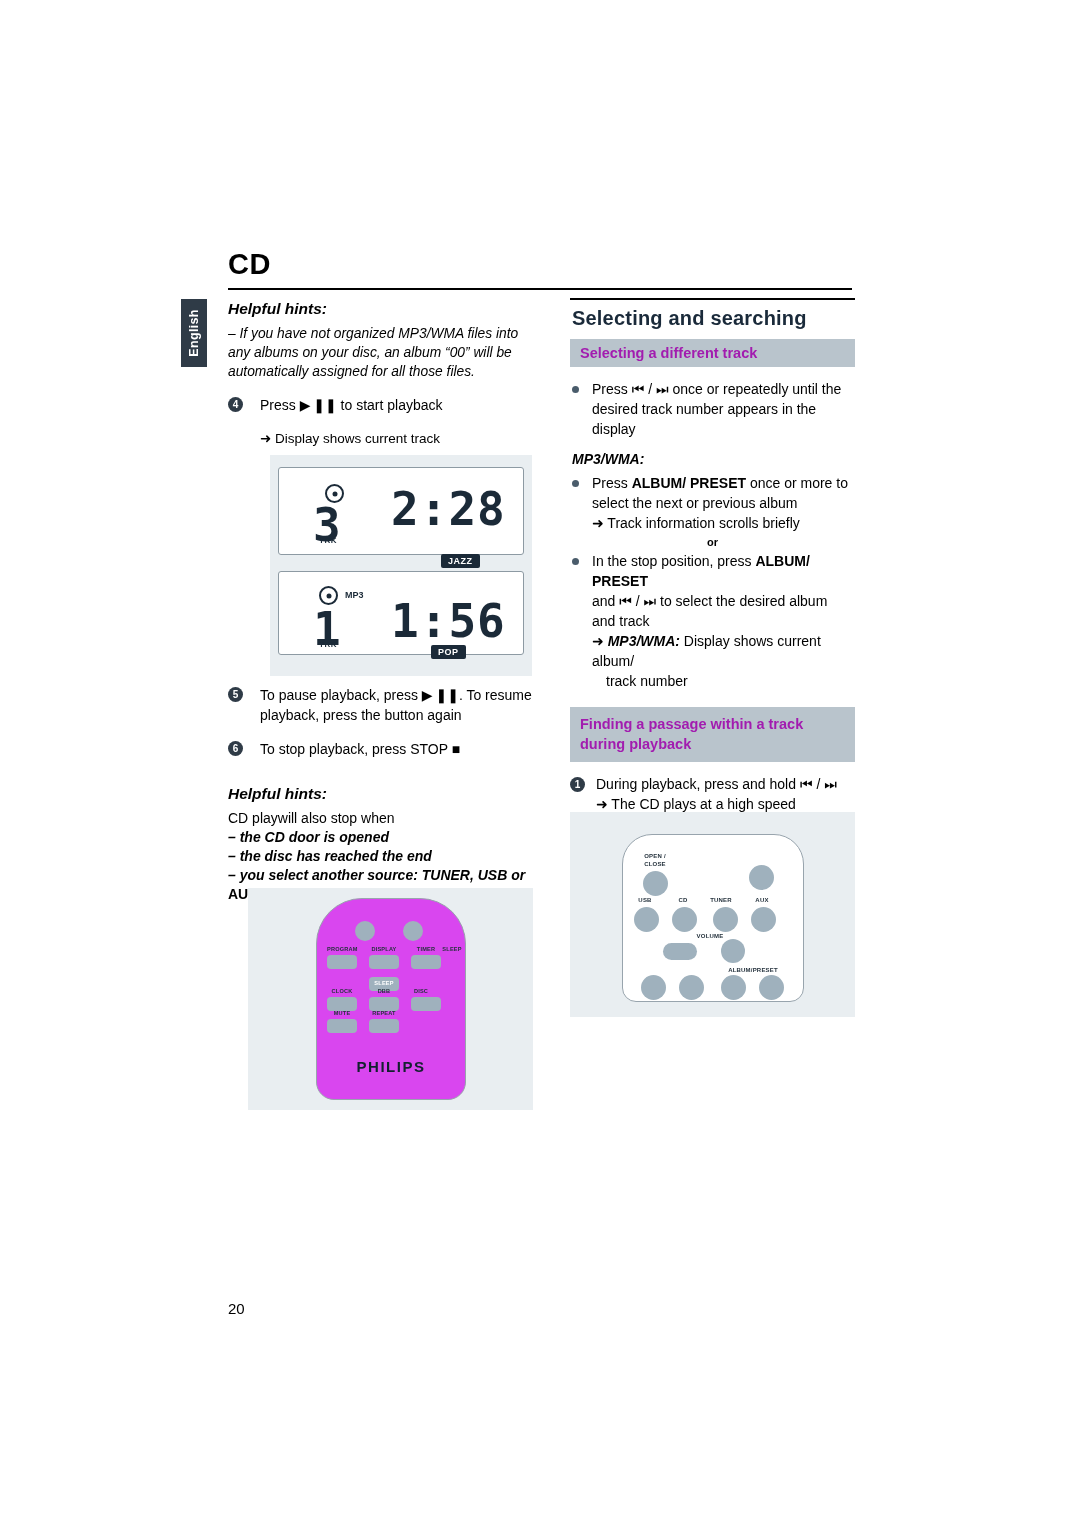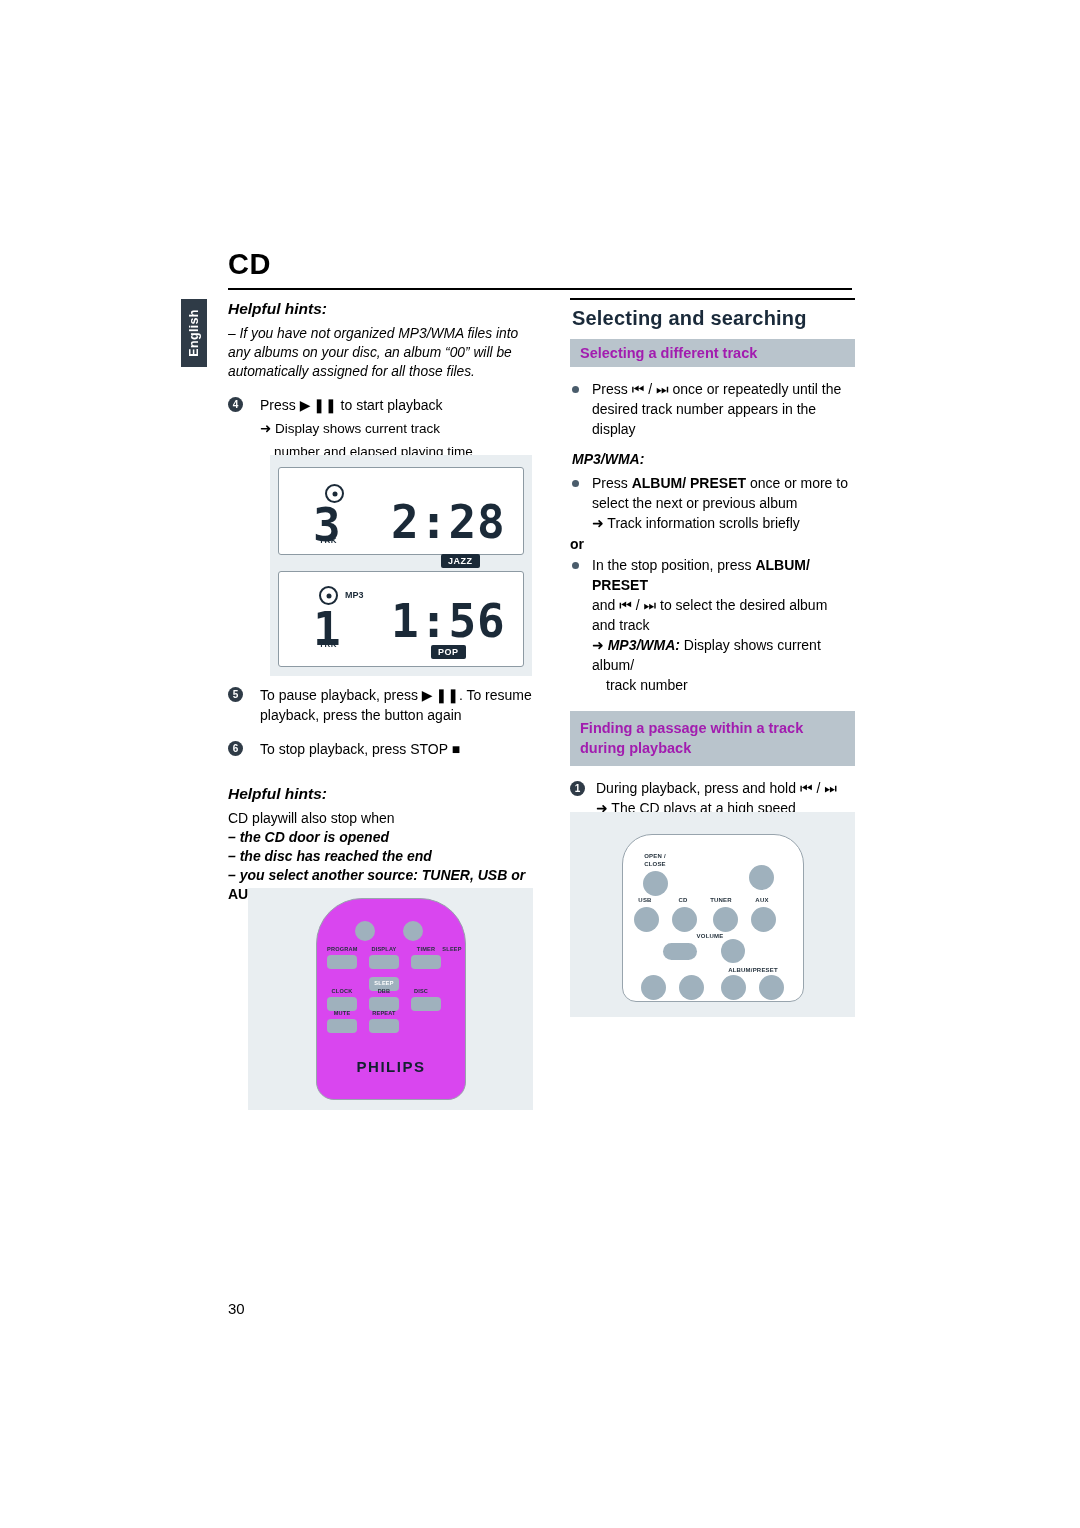--- a/index.html
+++ b/index.html
@@ -92,21 +92,21 @@
     background: #2f3b47;
     color: #fff;
     font-size: 10px;
     font-weight: bold;
     text-align: center;
     line-height: 15px;
   }
   .arrowline {
     font-size: 13.5px;
     line-height: 19px;
-    margin-top: 4px;
+    margin-top: 14px;
   }
   .sub-indent { padding-left: 14px; display:block; }
 
   
   .sec-rule {
     width: 285px; height: 2px;
     background: #000;
     margin-bottom: 7px;
   }
   .sec-title {
@@ -154,37 +154,37 @@
     border-radius: 50%;
     background: #2f3b47;
     color: #fff;
     font-size: 10px;
     font-weight: bold;
     text-align: center;
     line-height: 15px;
   }
   .ital { font-style: italic; font-weight: bold; }
   .bold { font-weight: bold; }
-  .or-line { font-weight: bold; font-size: 14px; margin: 3px 0 3px 0; }
+  .or-line { font-weight: bold; font-size: 11px; margin: 3px 0 3px 0; text-align: center; }
 
   
   .disp-box {
     position: absolute;
     left: 270px; top: 455px;
     width: 262px; height: 221px;
     background: #e9eef1;
   }
   .lcd {
     position: absolute;
     background: #fff;
     border: 1px solid #8d9aa3;
     border-radius: 3px;
   }
   .lcd1 { left: 8px; top: 12px; width: 246px; height: 88px; }
-  .lcd2 { left: 8px; top: 116px; width: 246px; height: 96px; }
+  .lcd2 { left: 8px; top: 116px; width: 246px; height: 84px; }
   .seg {
     font-family: "DejaVu Sans Mono", monospace;
     color: #1b2a38;
     font-weight: bold;
   }
   .seg-small { position: absolute; font-size: 46px; letter-spacing: -2px; }
   .seg-big { position: absolute; font-size: 46px; letter-spacing: 1px; }
   .trk-lbl {
     position: absolute;
     font-size: 8px; font-weight: bold; color: #1b2a38;
@@ -322,21 +322,21 @@
       <div class="arrowline">➜ Display shows current track</div>
       <div class="arrowline sub-indent">number and elapsed playing time</div>
     </div>
   </div>
 
   <div class="disp-box">
     <div class="lcd lcd1">
       <div class="disc-icon" style="left:46px; top:16px;"></div>
       <div class="seg seg-small" style="left:34px; top:30px;">3</div>
       <div class="trk-lbl" style="left:40px; top:68px;">TRK</div>
-      <div class="seg seg-big" style="left:112px; top:27px;">2:28</div>
+      <div class="seg seg-big" style="left:112px; top:14px;">2:28</div>
       <div class="badge" style="left:150px; top:86px;margin-left:12px;">JAZZ</div>
     </div>
     <div class="lcd lcd2">
       <div class="disc-icon" style="left:40px; top:14px;"></div>
       <div class="mp3-lbl" style="left:66px; top:18px;">MP3</div>
       <div class="seg seg-small" style="left:34px; top:30px;">1</div>
       <div class="trk-lbl" style="left:40px; top:68px;">TRK</div>
       <div class="seg seg-big" style="left:112px; top:22px;">1:56</div>
       <div class="badge" style="left:152px; top:73px;">POP</div>
     </div>
@@ -472,14 +472,14 @@
       <div class="r2btn" style="left:98px; top:104px; width:24px; height:24px;"></div>
 
       <div class="r2label" style="left:98px; top:132px; width:64px;">ALBUM/PRESET</div>
       <div class="r2btn" style="left:18px; top:140px;"></div>
       <div class="r2btn" style="left:56px; top:140px;"></div>
       <div class="r2btn" style="left:98px; top:140px;"></div>
       <div class="r2btn" style="left:136px; top:140px;"></div>
     </div>
   </div>
 
-  <div class="pagenum">30</div>
+  <div class="pagenum">20</div>
 </div>
 
 </body></html>

